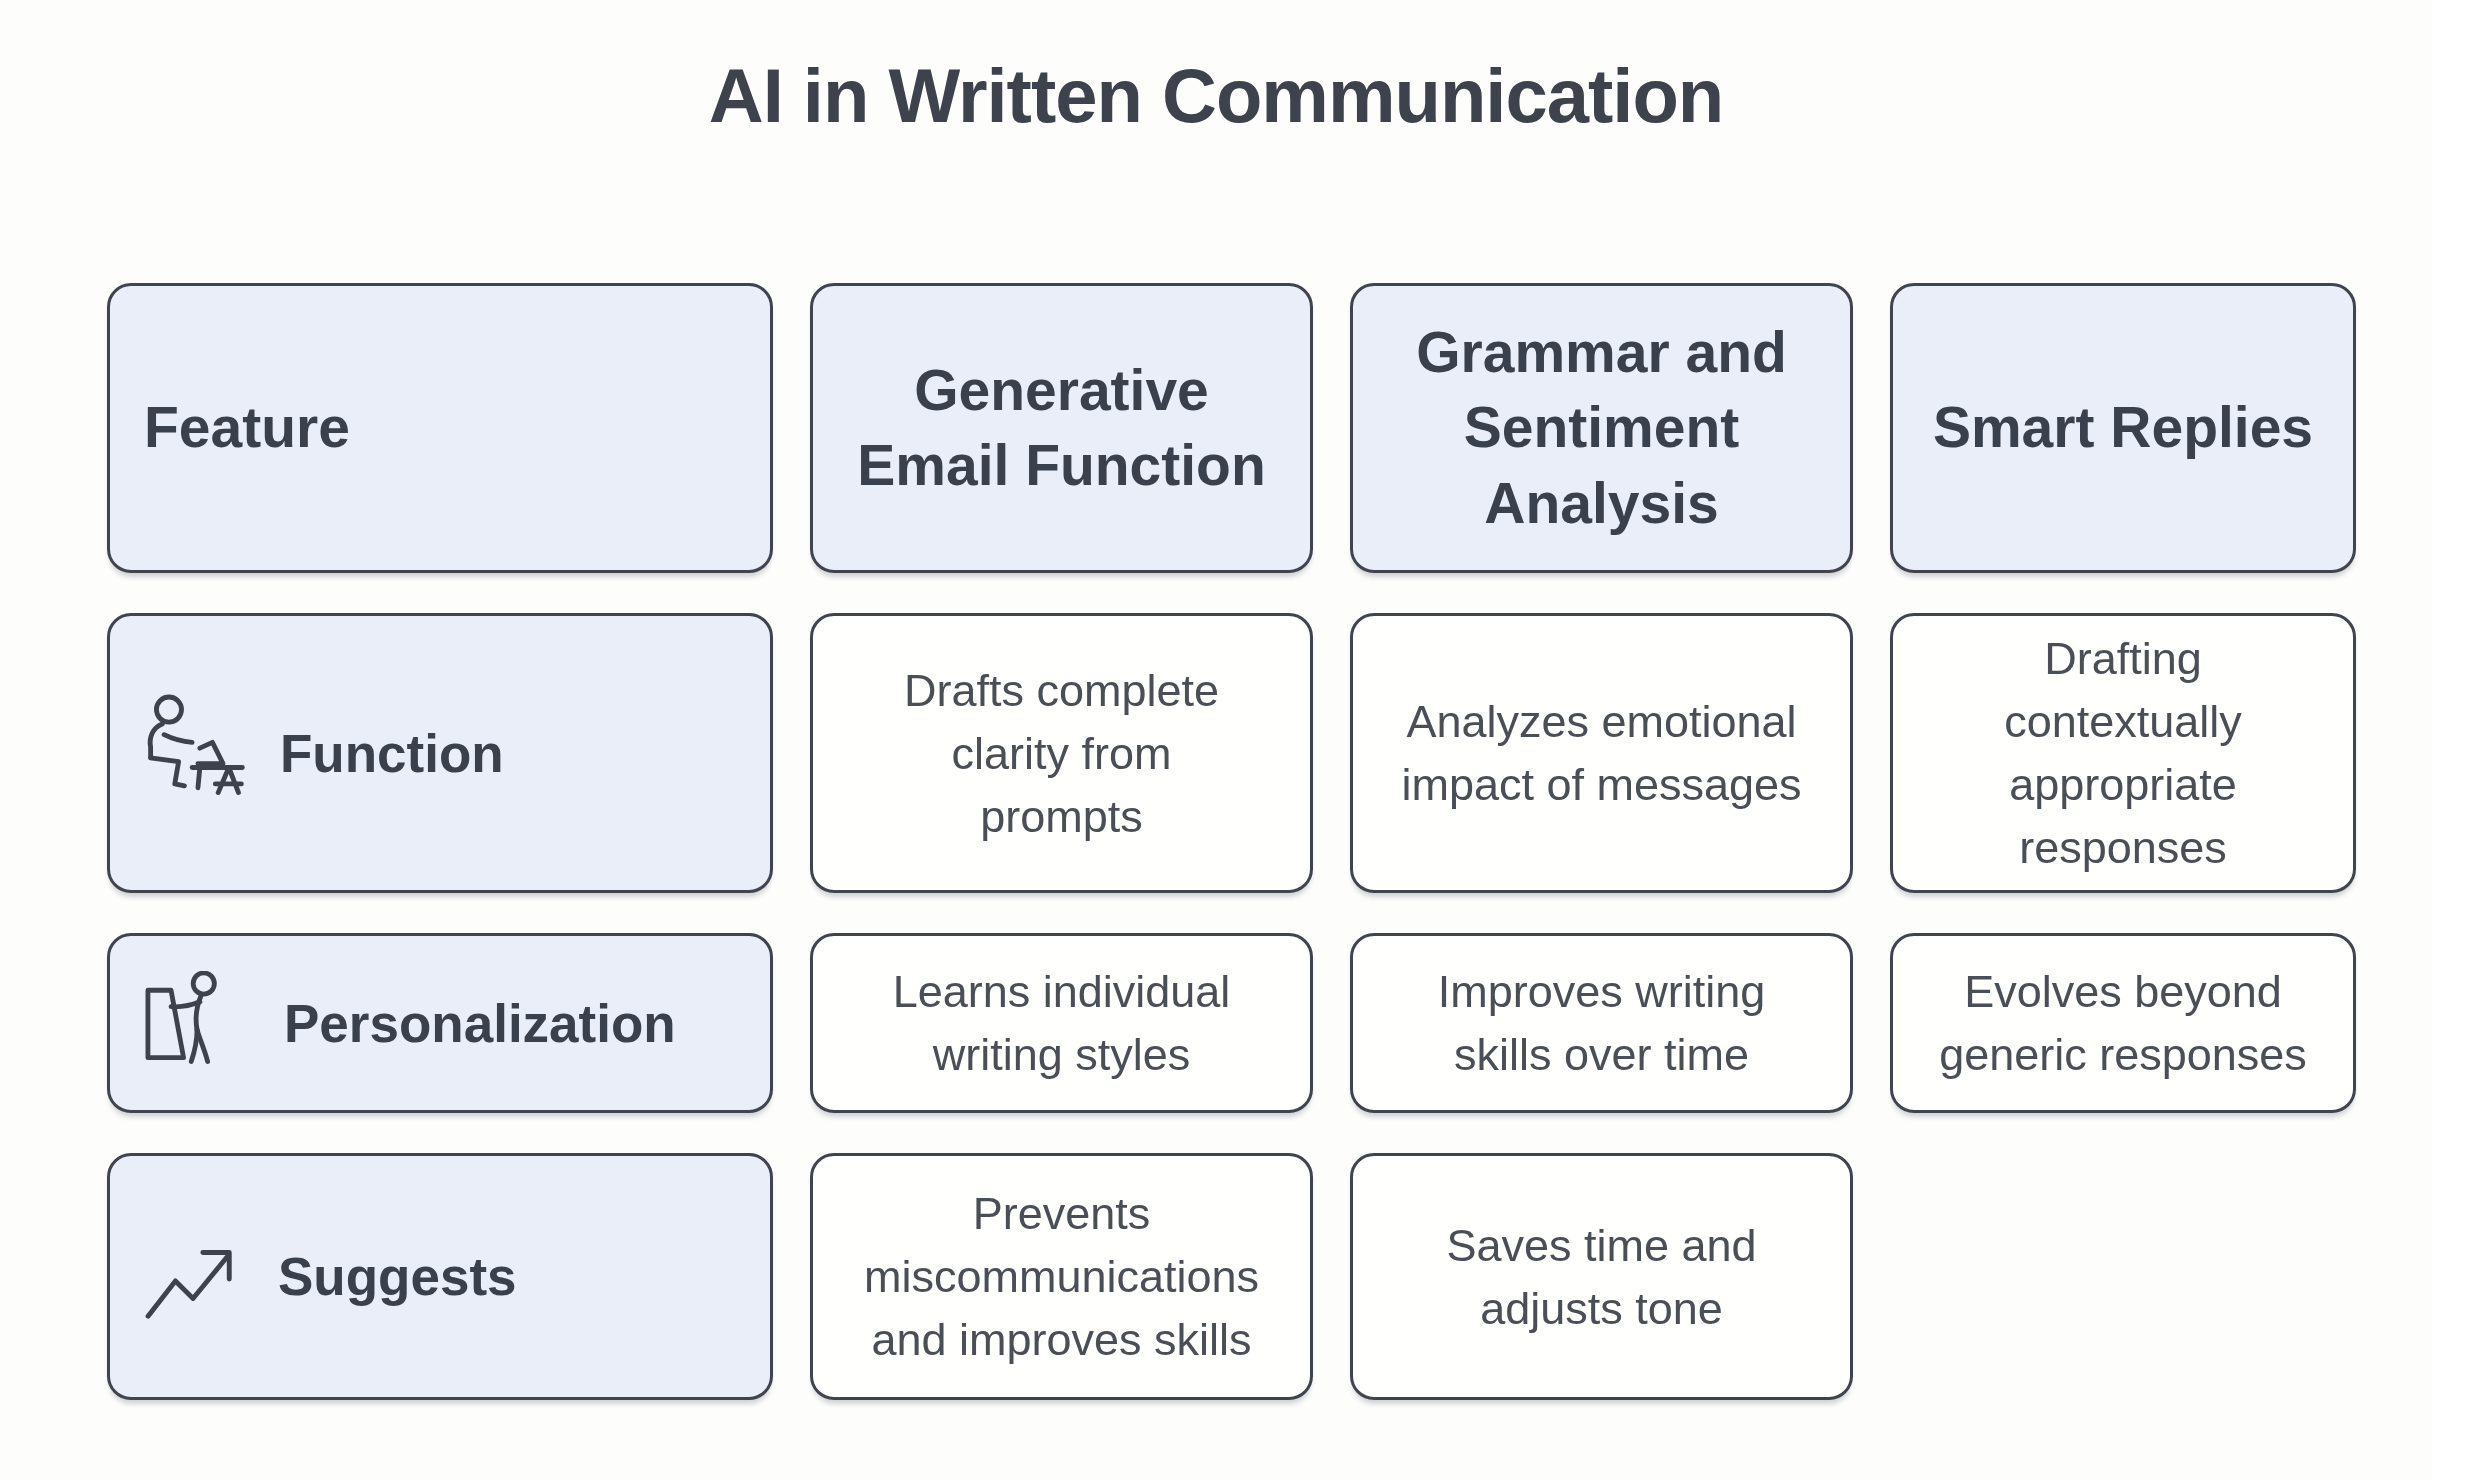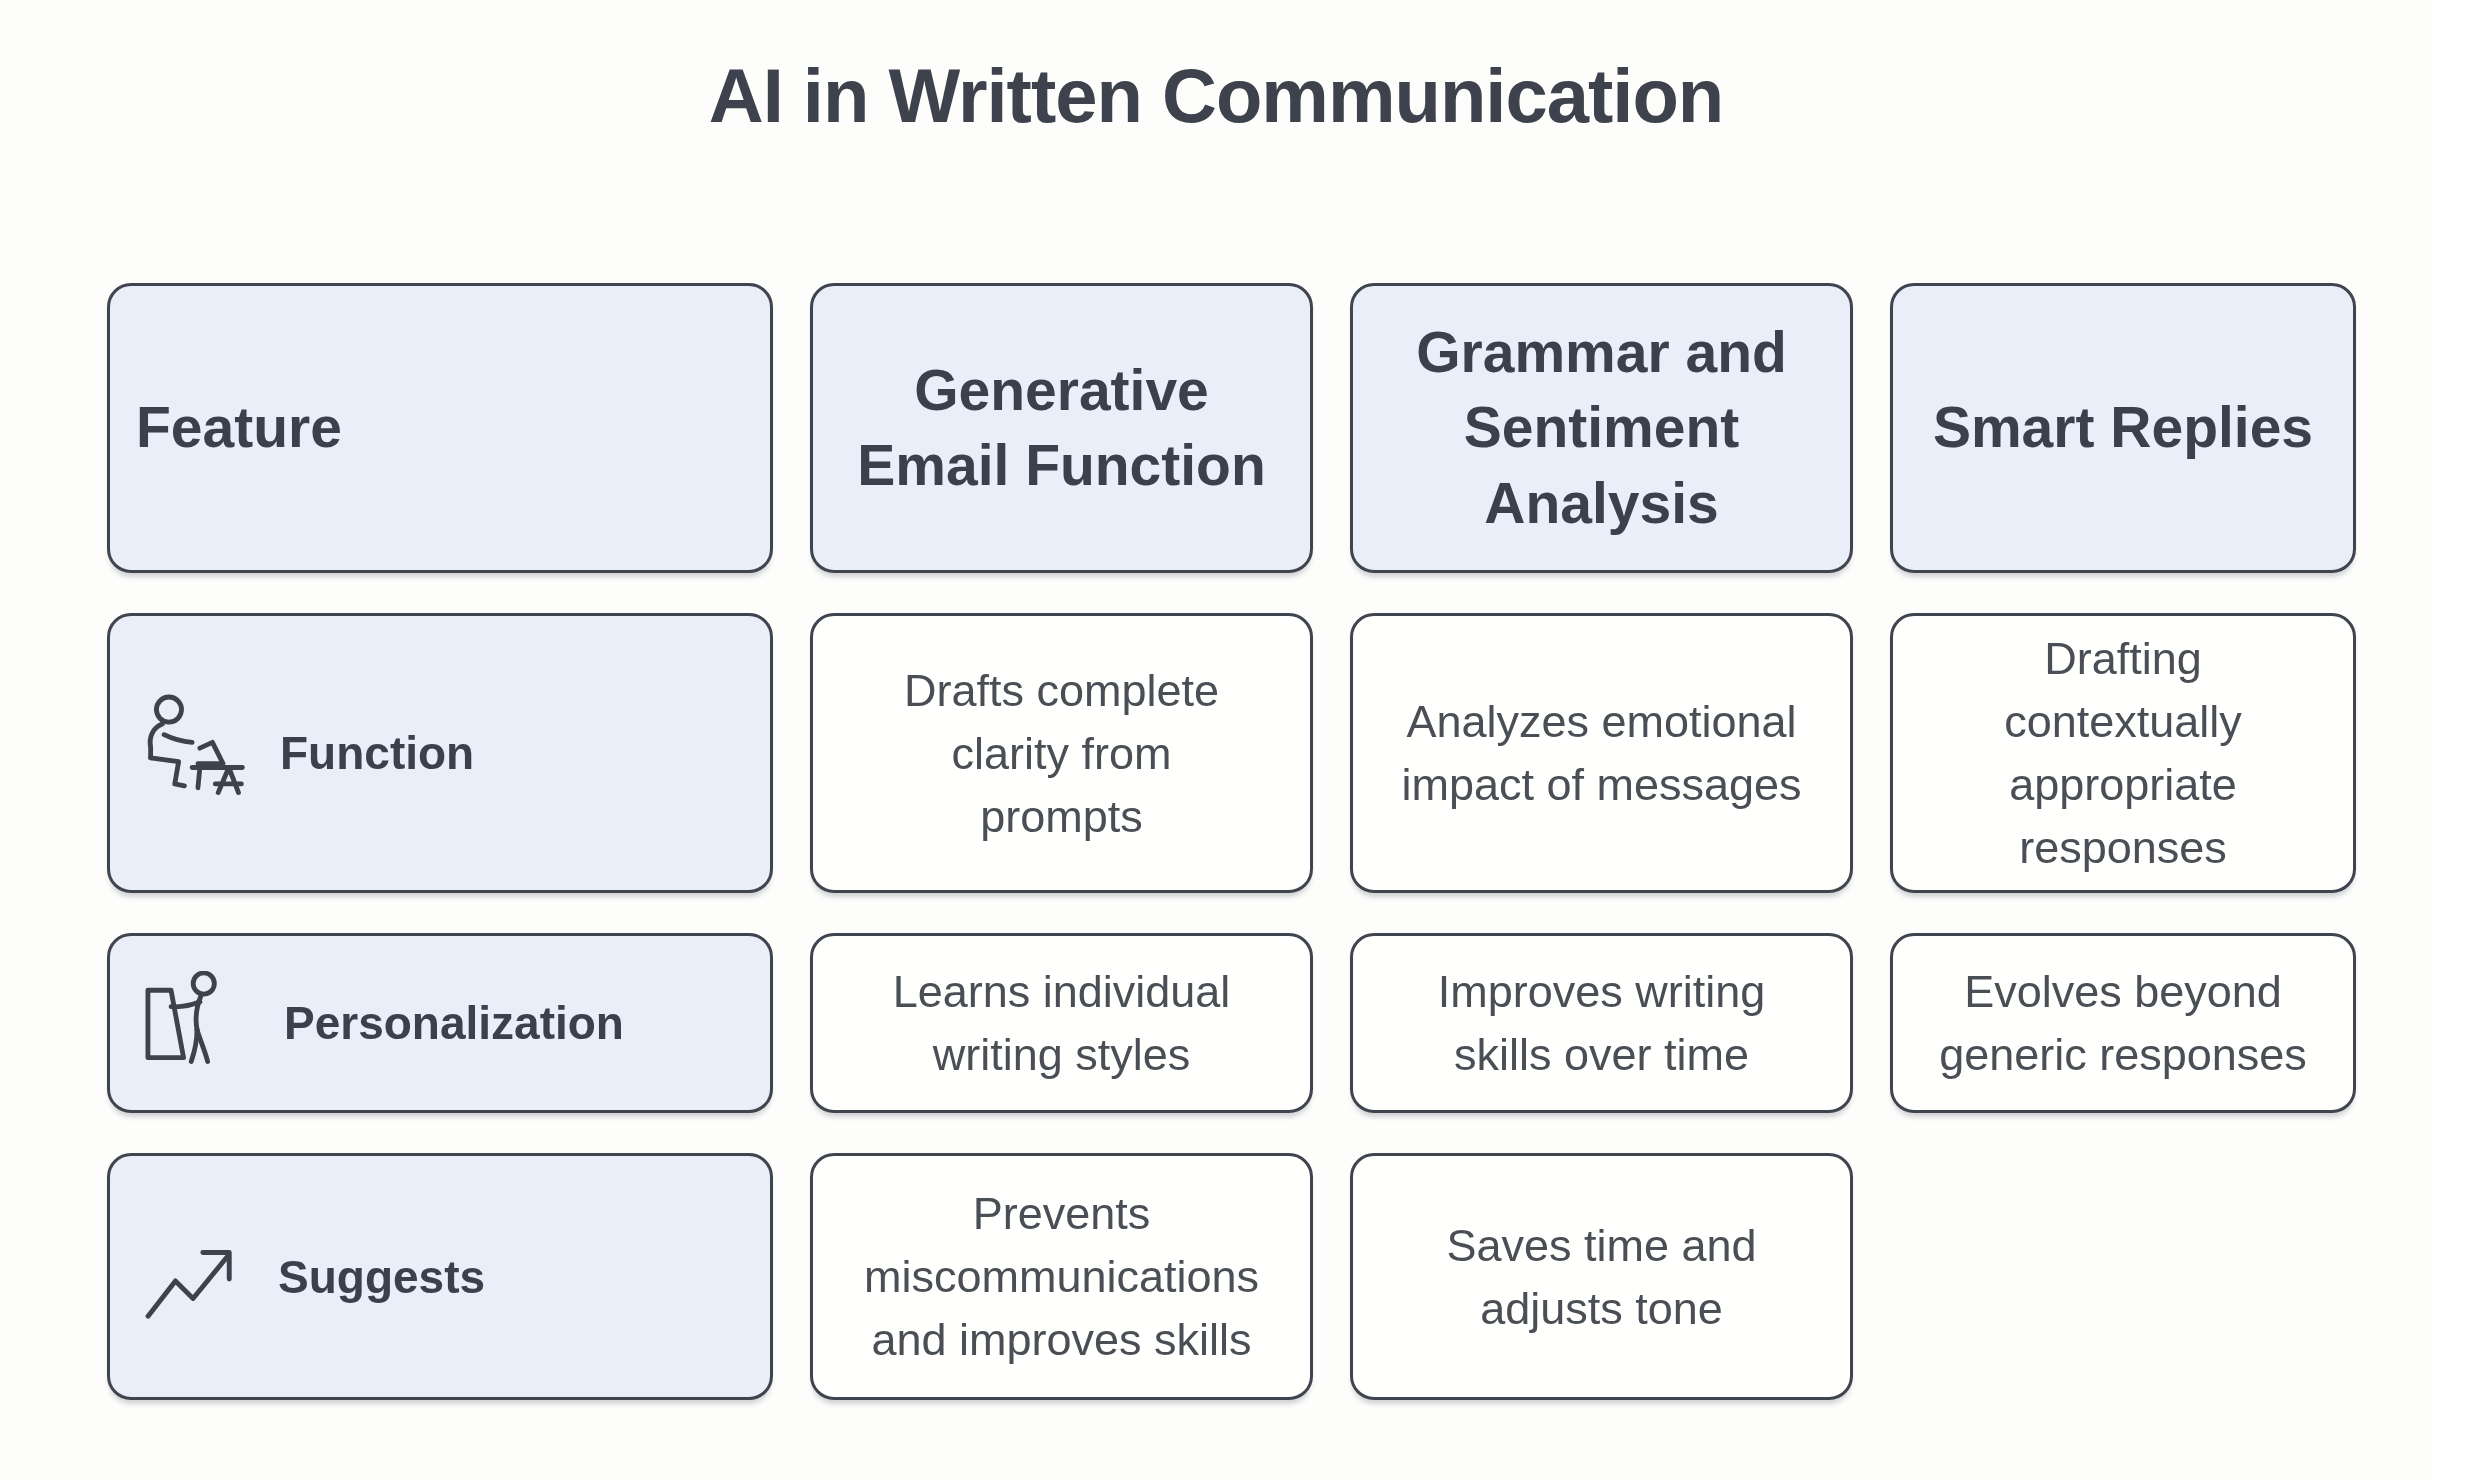--- a/index.html
+++ b/index.html
@@ -49,30 +49,30 @@
   .head {
     background: #e9eef9;
     font-weight: bold;
     font-size: 57px;
     line-height: 1.32;
     color: #3b414c;
   }
   .head.corner {
     justify-content: flex-start;
     text-align: left;
-    padding-left: 26px;
+    padding-left: 34px;
   }
   .rowlabel {
     background: #e9eef9;
     justify-content: flex-start;
     text-align: left;
     padding-left: 30px;
     gap: 28px;
     font-weight: bold;
-    font-size: 46px;
+    font-size: 53px;
     color: #3b414c;
   }
   .rowlabel .txt { white-space: pre; }
   .bodycell {
     background: #fffffe;
     font-size: 45px;
     line-height: 1.4;
     color: #4a4e55;
     padding: 0 28px;
   }

